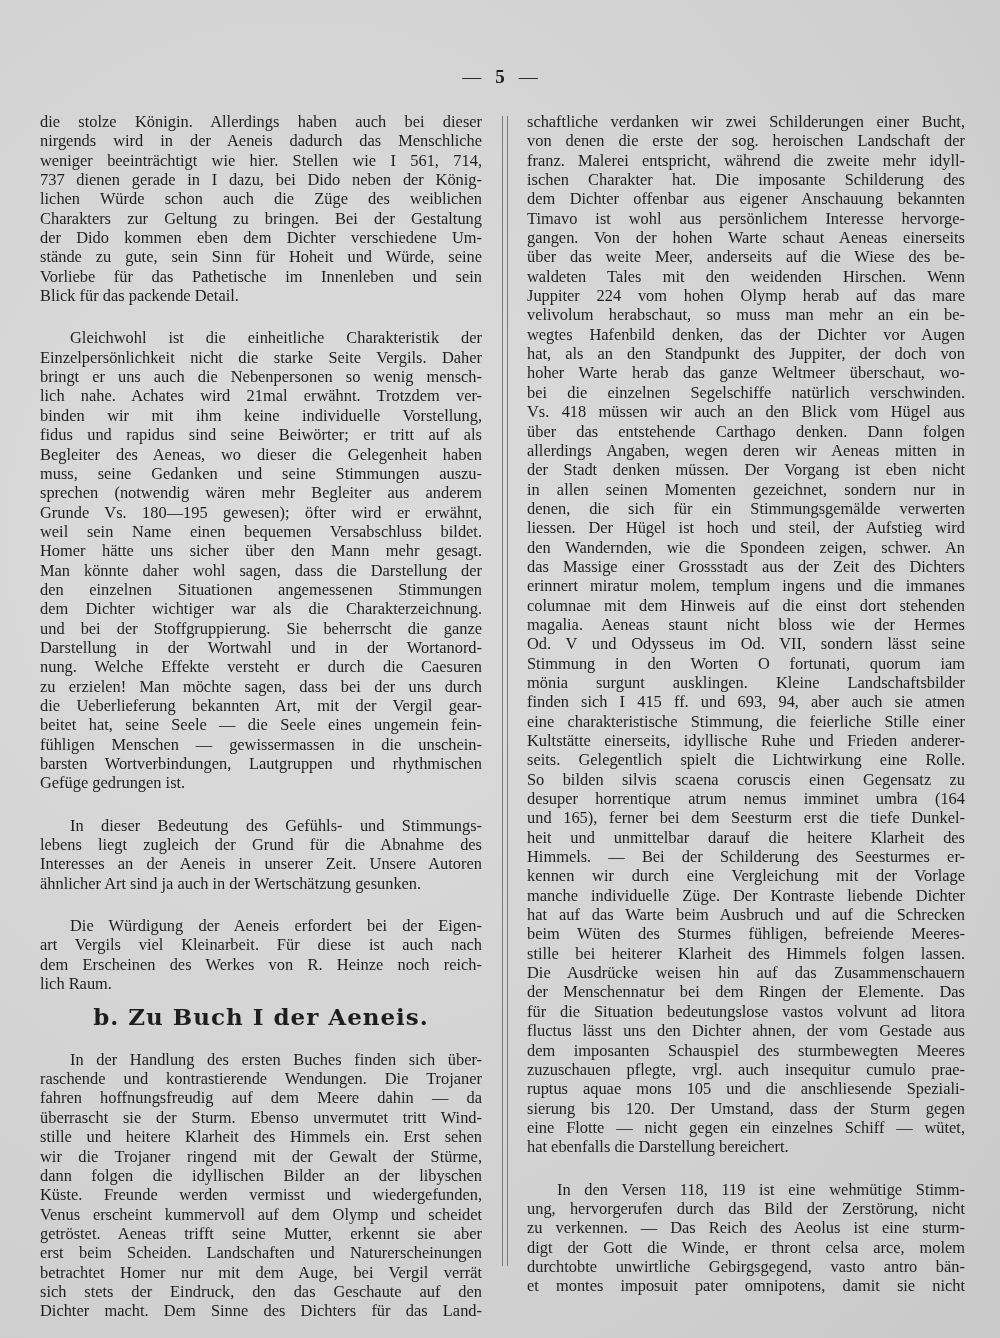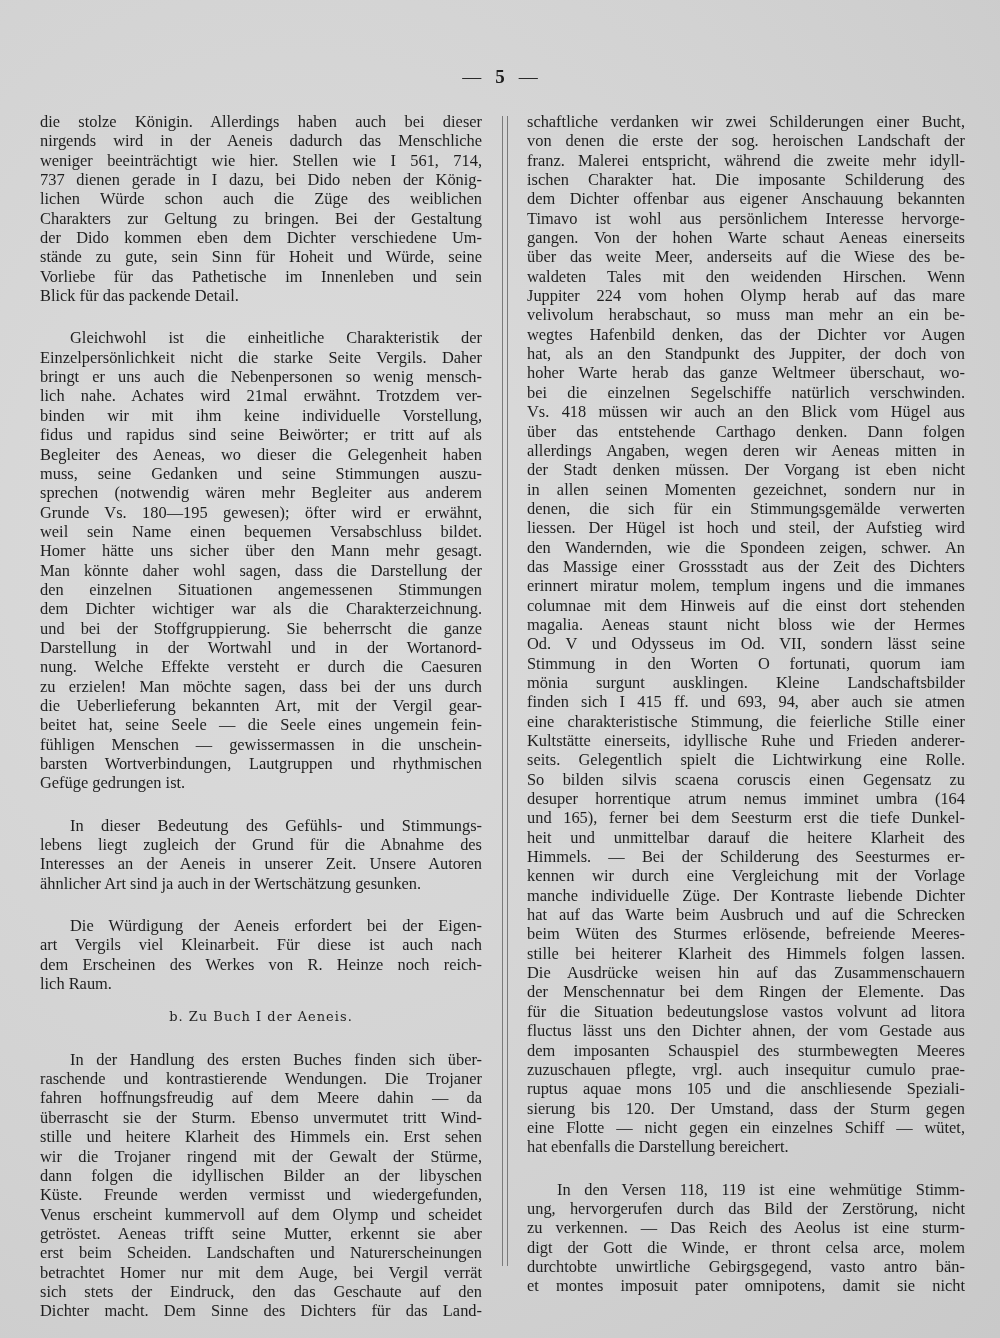--- a/index.html
+++ b/index.html
@@ -24,22 +24,22 @@
   .col-left { left: 40px; width: 442px; }
   .col-right { left: 527px; width: 438px; font-family: Liberation Serif, serif; }
   .divider {
     position: absolute; top: 116px; left: 502px; width: 4px; height: 1150px;
     border-left: 1px solid #7a7a7a; border-right: 1px solid #7a7a7a;
   }
   .line { display: block; white-space: nowrap; text-align-last: justify; text-align: justify; }
   .line.last { text-align-last: left; }
   .line.indent { padding-left: 30px; margin-top: 23px; }
   .heading {
-    display: block; text-align: center; font-weight: normal;
-    font-family: "DejaVu Serif", serif; font-size: 13px; letter-spacing: 1px;
+    display: block; text-align: center; font-weight: bold;
+    font-family: "DejaVu Serif", serif; font-size: 23px; letter-spacing: 1px;
     margin: 14px 0 14px 0;
   }
 </style>
 </head>
 <body>
 
 <div class="page-header">
   <span class="dash">—</span><span>5</span><span class="dash">—</span>
 </div>
 
@@ -146,21 +146,21 @@
       <span class="line">Kultstätte einerseits, idyllische Ruhe und Frieden anderer-</span>
       <span class="line">seits. Gelegentlich spielt die Lichtwirkung eine Rolle.</span>
       <span class="line">So bilden silvis scaena coruscis einen Gegensatz zu</span>
       <span class="line">desuper horrentique atrum nemus imminet umbra (164</span>
       <span class="line">und 165), ferner bei dem Seesturm erst die tiefe Dunkel-</span>
       <span class="line">heit und unmittelbar darauf die heitere Klarheit des</span>
       <span class="line">Himmels. — Bei der Schilderung des Seesturmes er-</span>
       <span class="line">kennen wir durch eine Vergleichung mit der Vorlage</span>
       <span class="line">manche individuelle Züge. Der Kontraste liebende Dichter</span>
       <span class="line">hat auf das Warte beim Ausbruch und auf die Schrecken</span>
-      <span class="line">beim Wüten des Sturmes erlösende, befreiende Meeres-</span>
+      <span class="line">beim Wüten des Sturmes fühligen, befreiende Meeres-</span>
       <span class="line">stille bei heiterer Klarheit des Himmels folgen lassen.</span>
       <span class="line">Die Ausdrücke weisen hin auf das Zusammenschauern</span>
       <span class="line">der Menschennatur bei dem Ringen der Elemente. Das</span>
       <span class="line">für die Situation bedeutungslose vastos volvunt ad litora</span>
       <span class="line">fluctus lässt uns den Dichter ahnen, der vom Gestade aus</span>
       <span class="line">dem imposanten Schauspiel des sturmbewegten Meeres</span>
       <span class="line">zuzuschauen pflegte, vrgl. auch insequitur cumulo prae-</span>
       <span class="line">ruptus aquae mons 105 und die anschliesende Speziali-</span>
       <span class="line">sierung bis 120. Der Umstand, dass der Sturm gegen</span>
       <span class="line">eine Flotte — nicht gegen ein einzelnes Schiff — wütet,</span>

